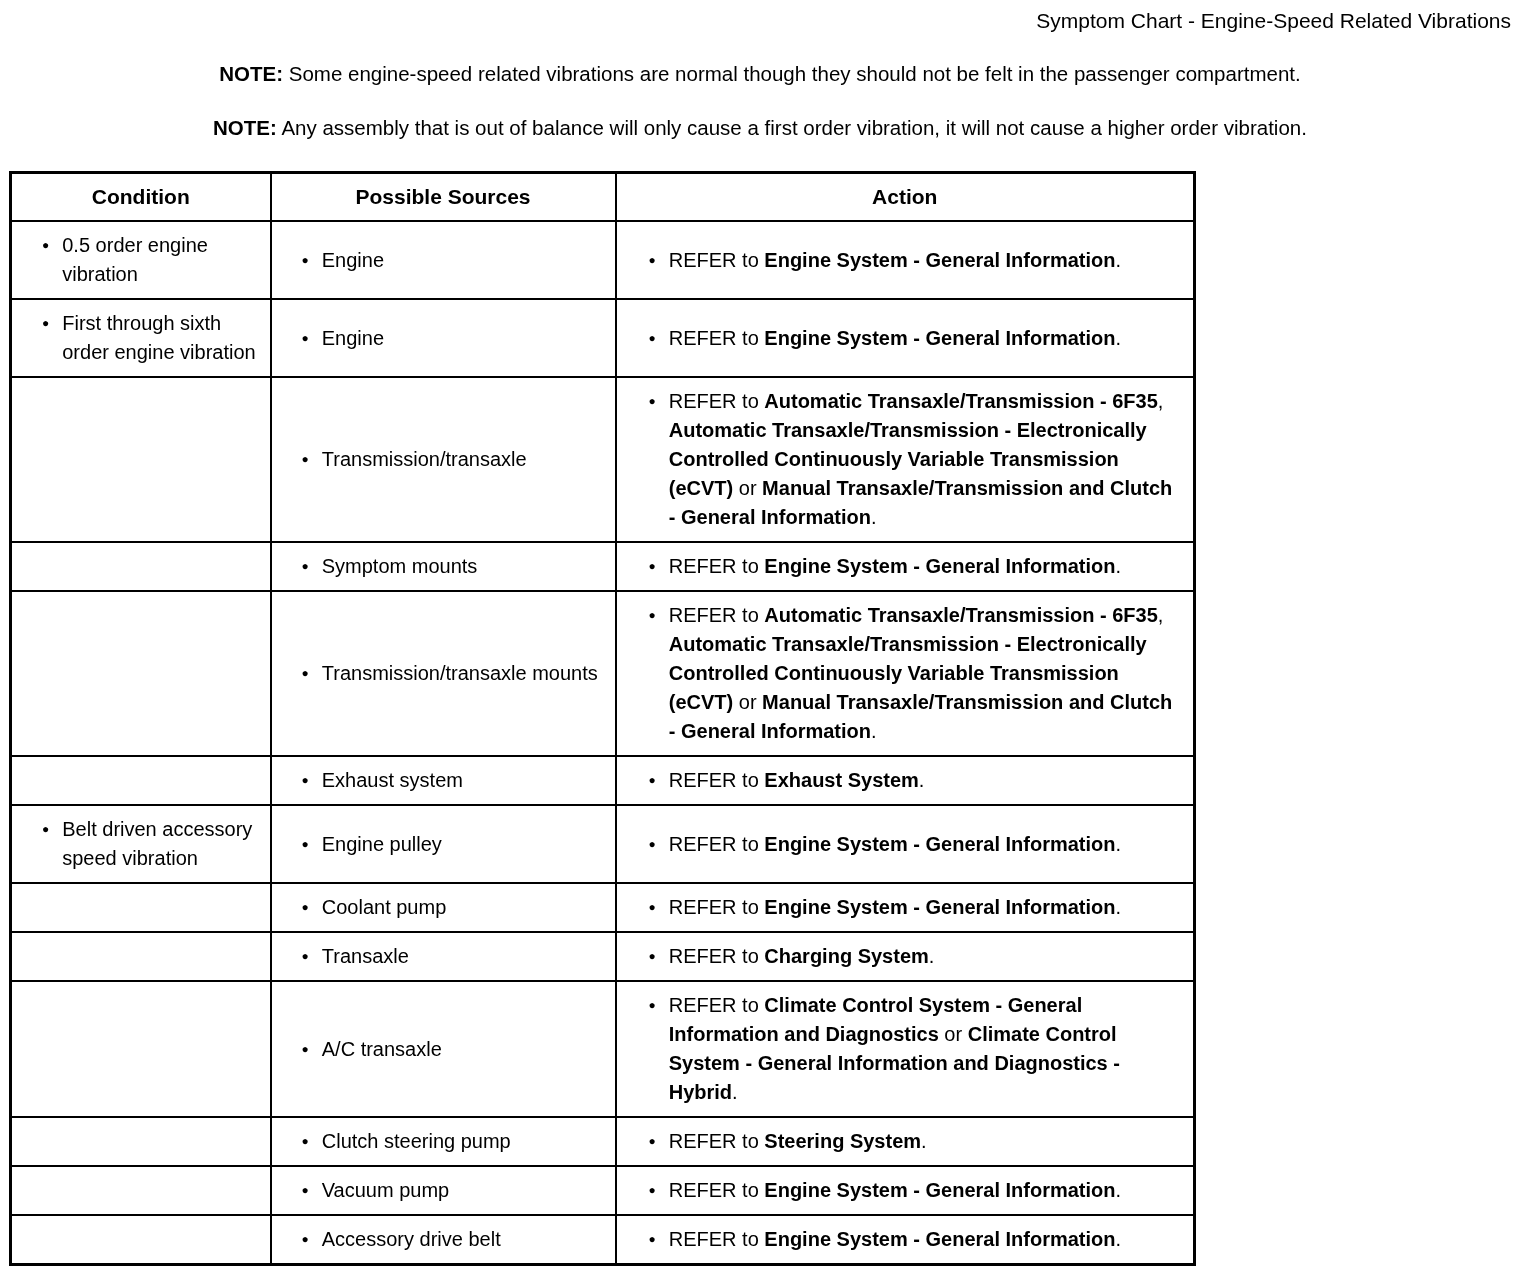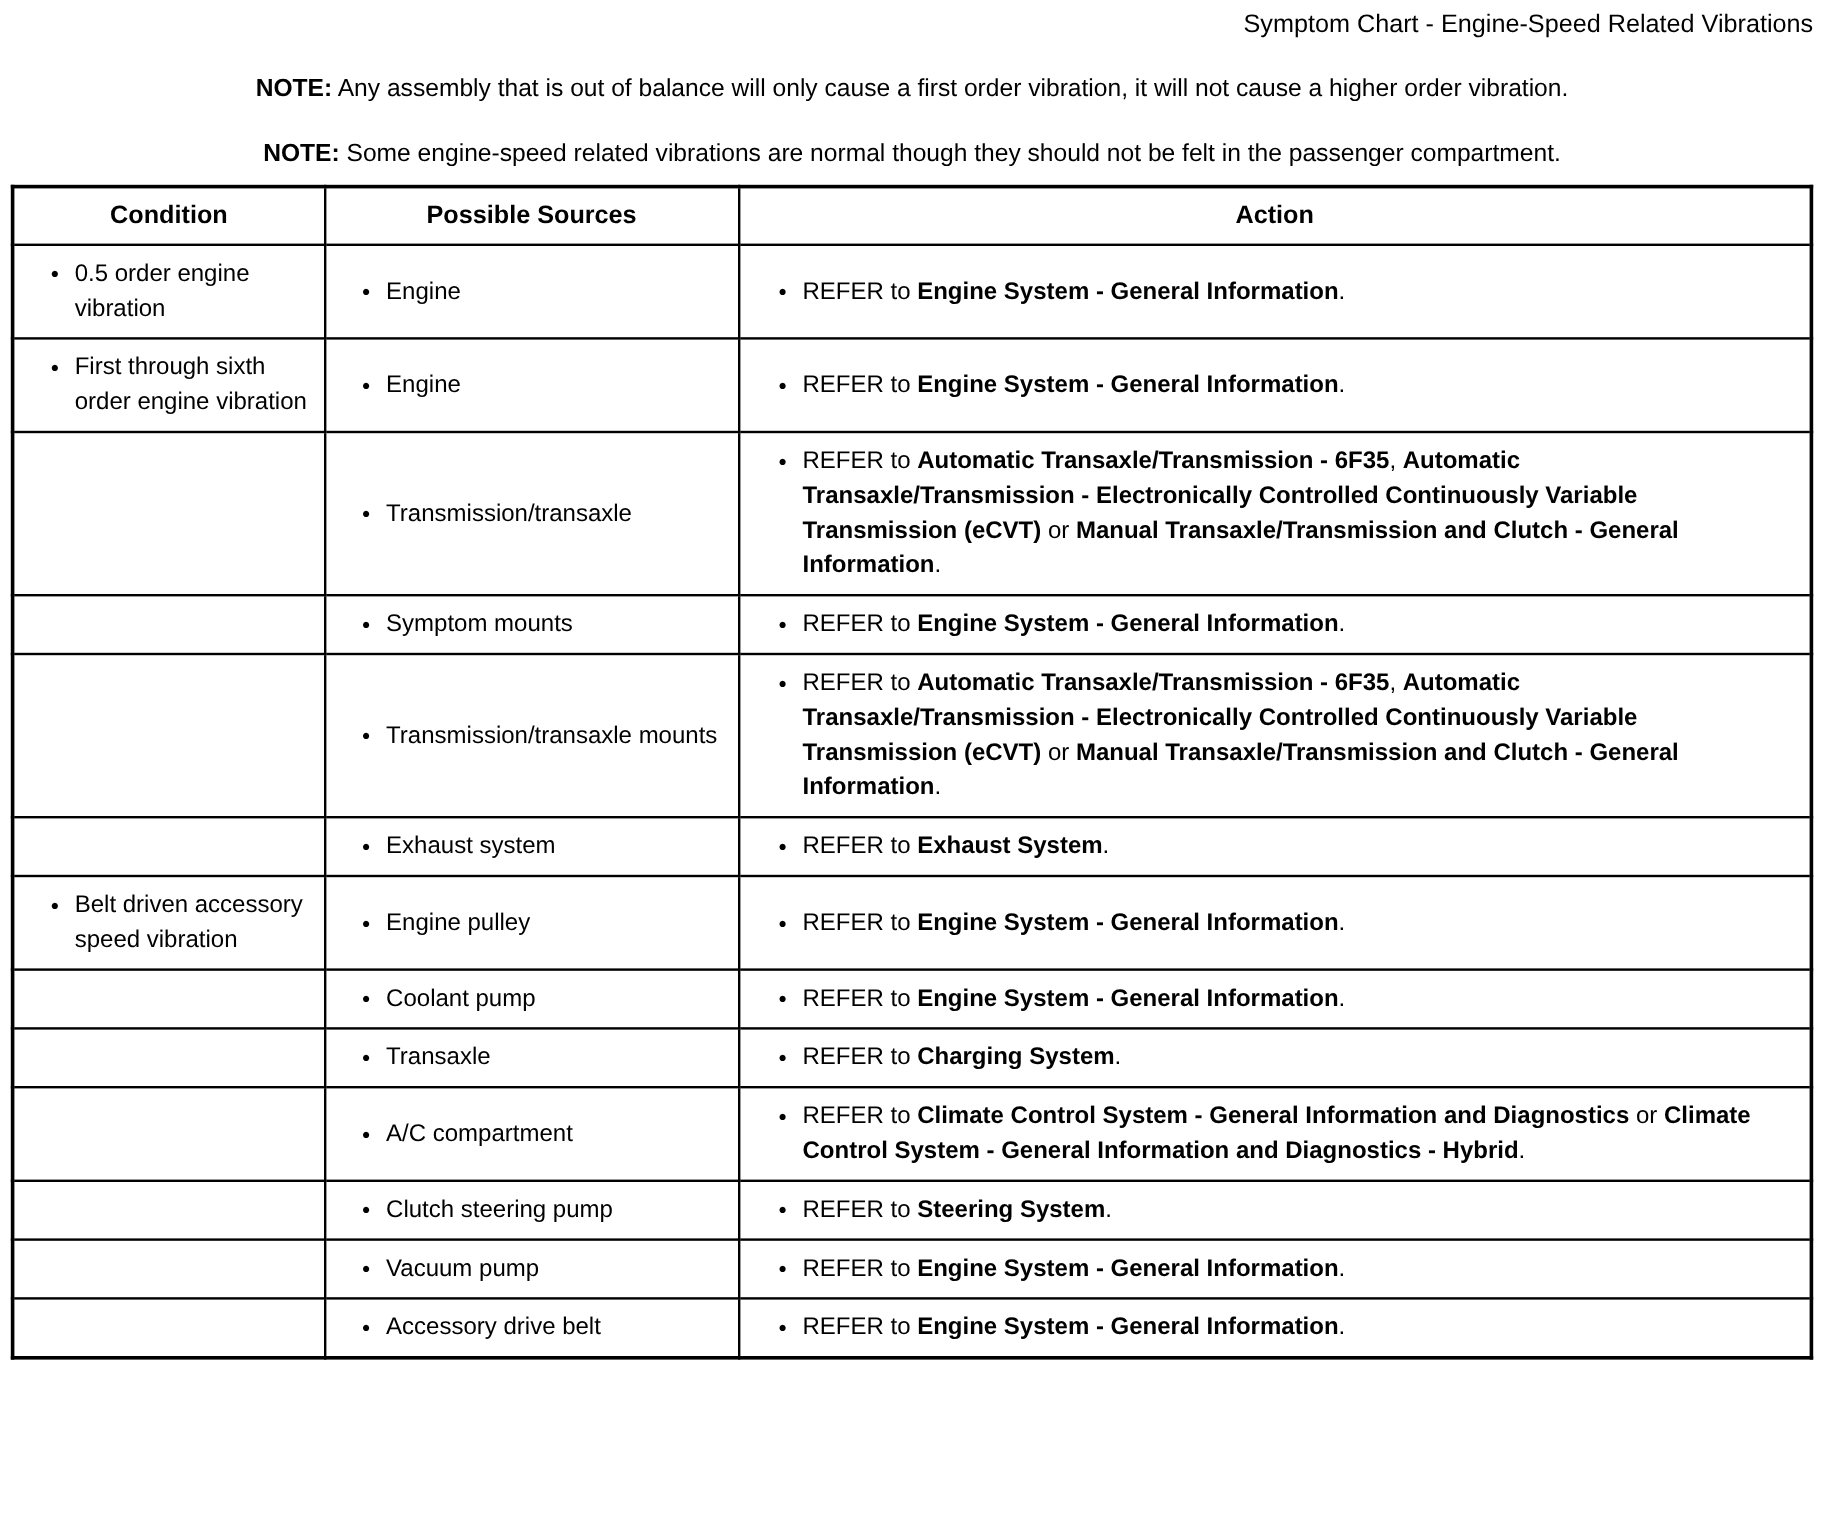--- a/index.html
+++ b/index.html
@@ -25,22 +25,22 @@
     text-align: center;
     font-size: 20.5px;
     line-height: 28px;
     margin: 26px 8px 0 8px;
   }
   .note .note-label { font-weight: 700; }
 
   table.symptom-table {
     border-collapse: collapse;
     table-layout: fixed;
-    width: 1502px;
-    margin-top: 12px;
+    width: 1187px;
+    margin-top: 29px;
     border: 3px solid #000;
   }
   .symptom-table th, .symptom-table td {
     border: 2px solid #000;
   }
   .symptom-table th {
     font-size: 21px;
     font-weight: 700;
     text-align: center;
     padding: 11px 6px;
@@ -68,22 +68,22 @@
   .b { font-weight: 700; }
 </style>
 </head>
 <body>
 
 <div class="page">
 
   <h1 class="title">Symptom Chart - Engine-Speed Related Vibrations</h1>
 
   <div>
+    <p class="note"><span class="note-label">NOTE:</span> <span>Some engine-speed related vibrations are normal though they should not be felt in the passenger compartment.</span></p>
     <p class="note"><span class="note-label">NOTE:</span> <span>Any assembly that is out of balance will only cause a first order vibration, it will not cause a higher order vibration.</span></p>
-    <p class="note"><span class="note-label">NOTE:</span> <span>Some engine-speed related vibrations are normal though they should not be felt in the passenger compartment.</span></p>
   </div>
 
   <table class="symptom-table">
     <colgroup>
       <col class="col-condition">
       <col class="col-sources">
       <col class="col-action">
     </colgroup>
     <thead>
       <tr>
@@ -241,21 +241,21 @@
               <span class="bullet">●</span>
               <span class="cell-text"><span>REFER to </span><span class="b">Charging System</span><span>.</span></span>
             </div>
           </td>
         </tr>
         <tr>
           <td class="cell condition-cell"></td>
           <td class="cell source-cell">
             <div class="bullet-line">
               <span class="bullet">●</span>
-              <span class="cell-text">A/C compartment</span>
+              <span class="cell-text">A/C transaxle</span>
             </div>
           </td>
           <td class="cell action-cell">
             <div class="bullet-line">
               <span class="bullet">●</span>
               <span class="cell-text"><span>REFER to </span><span class="b">Climate Control System - General Information and Diagnostics</span><span> or </span><span class="b">Climate Control System - General Information and Diagnostics - Hybrid</span><span>.</span></span>
             </div>
           </td>
         </tr>
         <tr>

